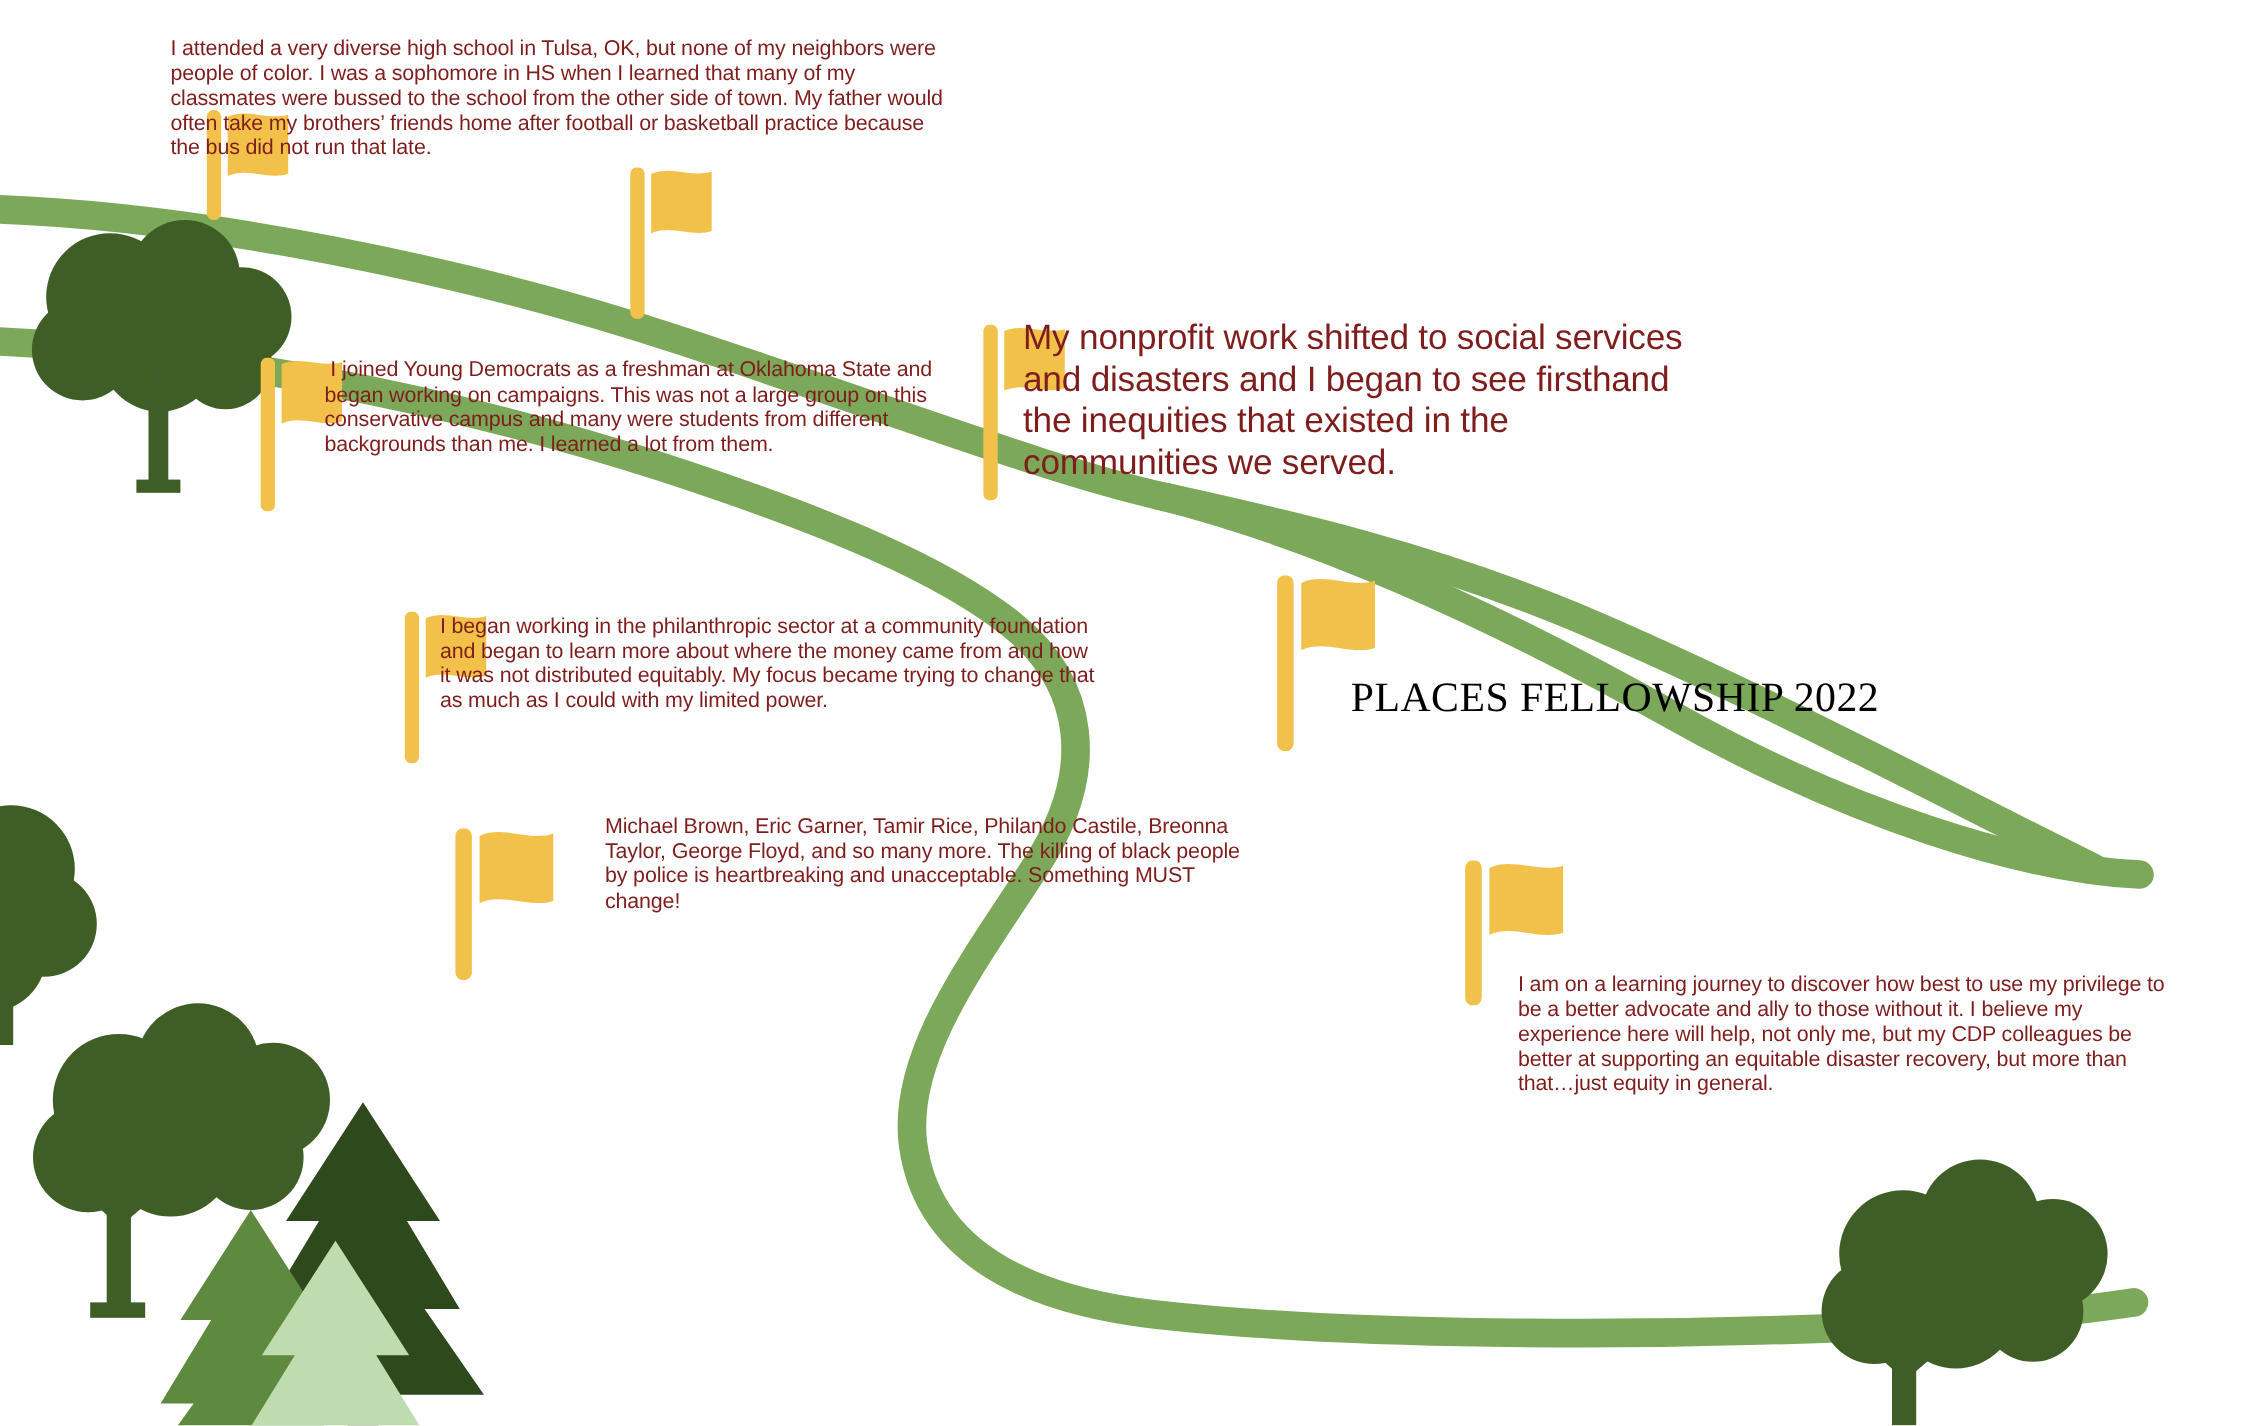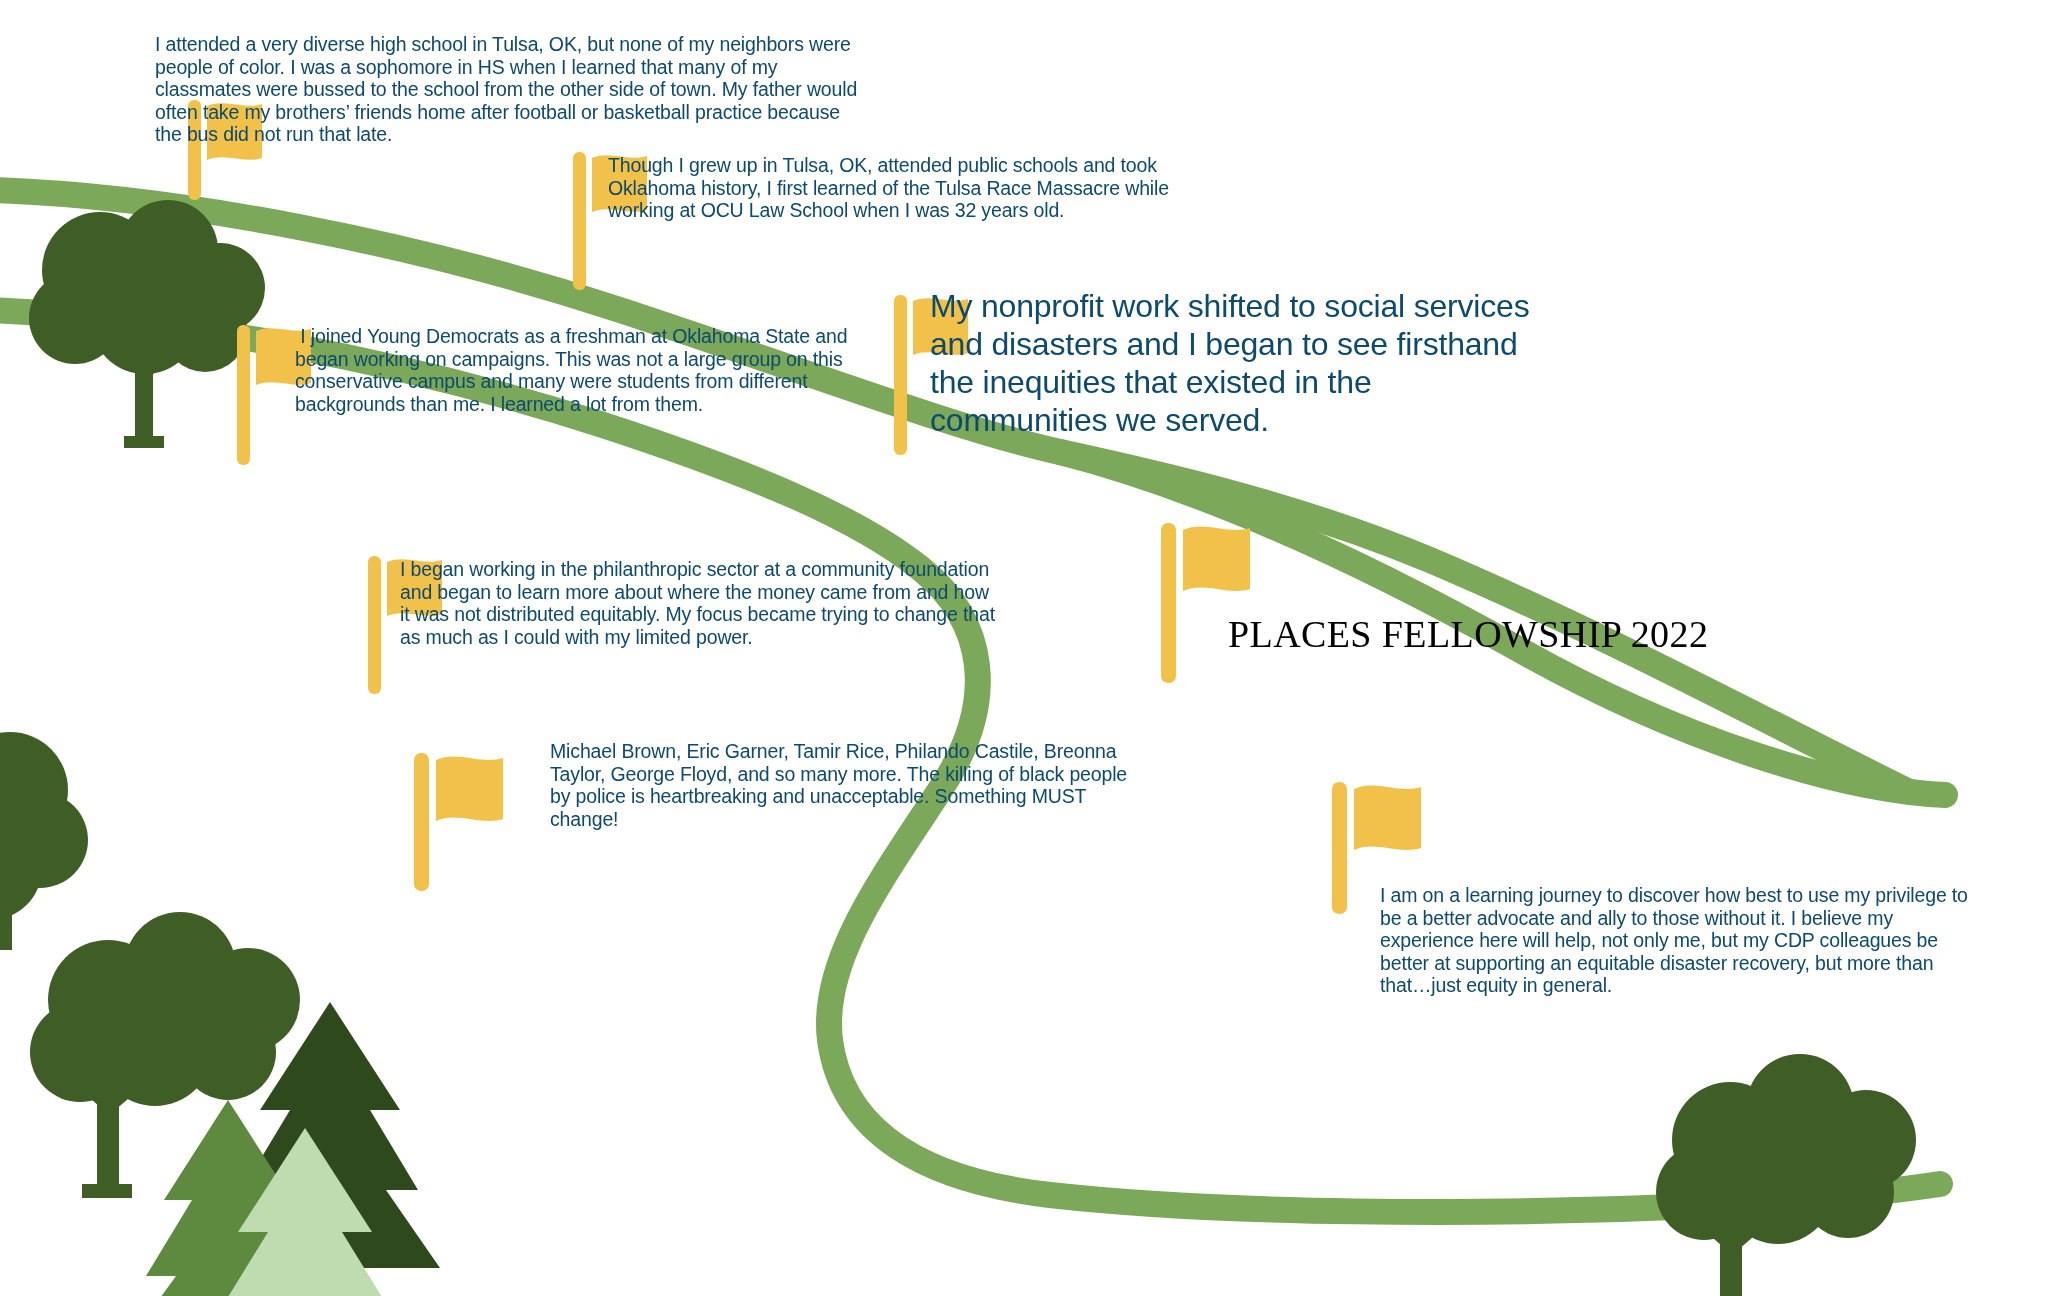--- a/index.html
+++ b/index.html
@@ -19,21 +19,21 @@
     position: absolute;
     left: 0; top: 0;
     width: 2048px;
     height: 1296px;
   }
   .flag {
     position: absolute;
   }
   .note {
     position: absolute;
-    color: #0c4a6e;
+    color: #7f1d1d;
     font-family: "Liberation Sans", sans-serif;
     font-size: 19.5px;
     line-height: 1.155;
     letter-spacing: -0.15px;
     white-space: pre-wrap;
   }
   .note.big {
     font-size: 32px;
     line-height: 1.19;
     letter-spacing: -0.2px;
@@ -164,21 +164,20 @@
     <path d="M 23 7 C 44 -3 68 12 90 5 L 90 66 C 68 73 44 58 23 68 Z" fill="#F2C14A"></path>
   </svg>
 
   <svg class="flag" style="left:1331px; top:782px;" width="112" height="132" viewBox="0 0 112 132">
     <rect x="1" y="0" width="15" height="132" rx="7" fill="#F2C14A"></rect>
     <path d="M 23 7 C 44 -3 68 12 90 5 L 90 66 C 68 73 44 58 23 68 Z" fill="#F2C14A"></path>
   </svg>
 
   <div class="note" style="left:155px; top:33px; width:710px;">I attended a very diverse high school in Tulsa, OK, but none of my neighbors were people of color. I was a sophomore in HS when I learned that many of my classmates were bussed to the school from the other side of town. My father would often take my brothers’ friends home after football or basketball practice because the bus did not run that late.</div>
 
-  <div class="note" style="left:608px; top:154px; width:575px;">Though I grew up in Tulsa, OK, attended public schools and took Oklahoma history, I first learned of the Tulsa Race Massacre while working at OCU Law School when I was 32 years old.</div>
 
   <div class="note" style="left:295px; top:325px; width:595px;"> I joined Young Democrats as a freshman at Oklahoma State and began working on campaigns. This was not a large group on this conservative campus and many were students from different backgrounds than me. I learned a lot from them.</div>
 
   <div class="note big" style="left:930px; top:287px; width:610px;">My nonprofit work shifted to social services and disasters and I began to see firsthand the inequities that existed in the communities we served.</div>
 
   <div class="note" style="left:550px; top:740px; width:580px;">Michael Brown, Eric Garner, Tamir Rice, Philando Castile, Breonna Taylor, George Floyd, and so many more. The killing of black people by police is heartbreaking and unacceptable. Something MUST change!</div>
 
   <div class="note" style="left:400px; top:558px; width:600px;">I began working in the philanthropic sector at a community foundation and began to learn more about where the money came from and how it was not distributed equitably. My focus became trying to change that as much as I could with my limited power.</div>
 
   <div class="note" style="left:1380px; top:884px; width:600px;">I am on a learning journey to discover how best to use my privilege to be a better advocate and ally to those without it. I believe my experience here will help, not only me, but my CDP colleagues be better at supporting an equitable disaster recovery, but more than that…just equity in general.</div>

